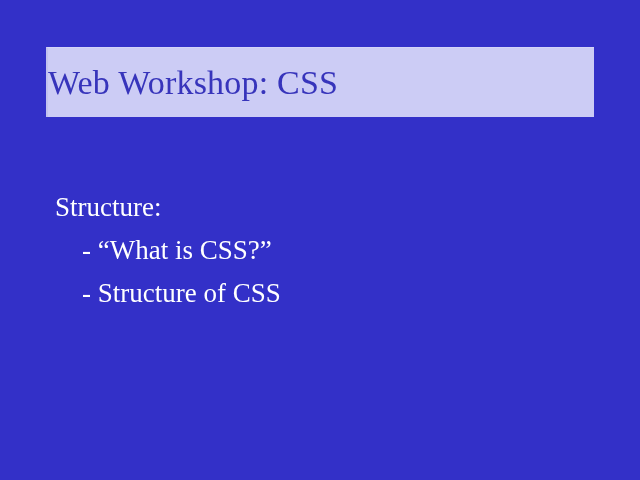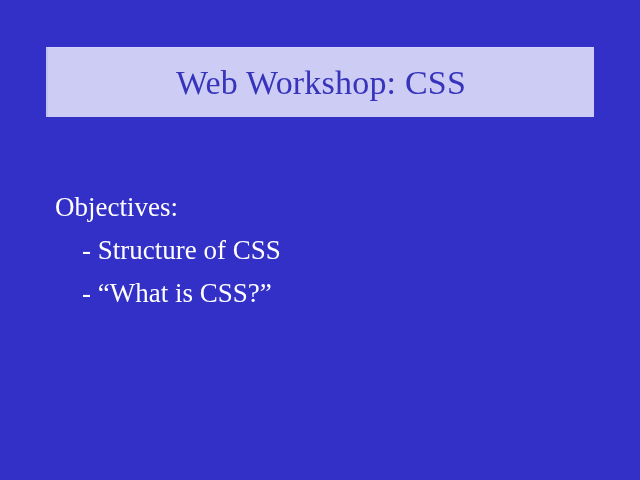--- a/index.html
+++ b/index.html
@@ -27,21 +27,21 @@
     left: 46px;
     top: 47px;
     width: 548px;
     height: 70px;
     background: #ccccf5;
     box-sizing: border-box;
     border-left: 2px solid #c2c2ee;
     border-top: 1px solid #d4d4f8;
     display: flex;
     align-items: center;
-    justify-content: center;
+    justify-content: flex-start;
   }
 
   #title-text {
     color: #3734bb;
     font-size: 34px;
     line-height: 1;
     letter-spacing: 0.2px;
     white-space: nowrap;
     font-family: "Liberation Serif", "DejaVu Serif", serif;
   }
@@ -73,18 +73,18 @@
 </head>
 <body>
 
 <div id="slide">
 
   <div id="title-bar">
     <span id="title-text">Web Workshop: CSS</span>
   </div>
 
   <div id="body-block">
-    <div class="body-line level-1">Objectives:</div>
+    <div class="body-line level-1">Structure:</div>
+    <div class="body-line level-2">- “What is CSS?”</div>
     <div class="body-line level-2">- Structure of CSS</div>
-    <div class="body-line level-2">- “What is CSS?”</div>
   </div>
 
 </div>
 
 </body></html>

